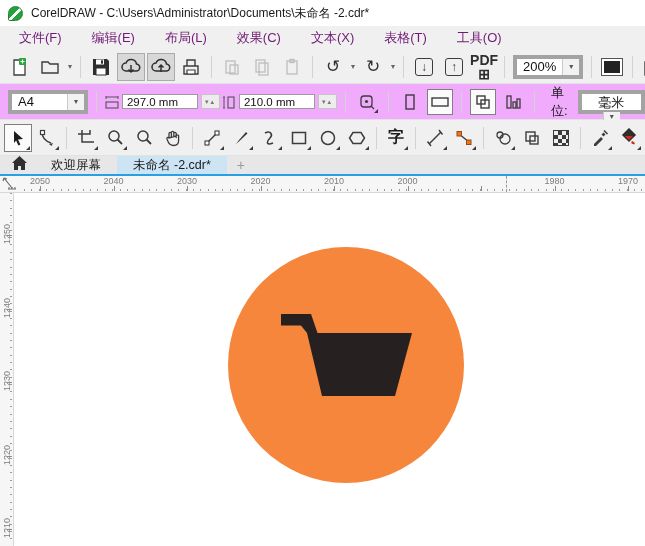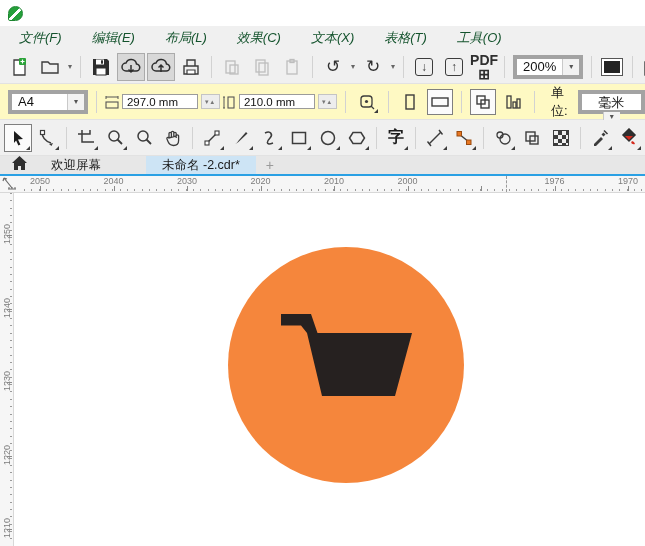--- a/index.html
+++ b/index.html
@@ -6,25 +6,25 @@
   html,body { width:645px; height:546px; overflow:hidden; font-family:"Liberation Sans",sans-serif; background:#f0f0f0; }
   .row { position:absolute; left:0; right:0; display:flex; align-items:center; }
 
   
   #titlebar { top:0; height:26px; background:#ffffff; padding-left:8px; gap:8px; }
   #app-icon { width:15px; height:15px; border-radius:8px 8px 8px 2px; background:linear-gradient(135deg,#25a03a 44%,#ffffff 44%,#ffffff 58%,#25a03a 58%); border:1px solid #1c8530; }
   #title-text { font-size:12px; color:#1a1a1a; }
 
   
   #menubar { top:26px; height:24px; background:#f0f0f0; padding-left:4px; }
-  .menu-item { font-size:13px; color:#14532d; padding:3px 15px;font-style:italic; }
+  .menu-item { font-size:13px; color:#701a75; padding:3px 15px; }
 
   
   #toolbar { top:50px; height:34px; background:#f0f0f0; padding-left:6px; gap:2px; border-bottom:1px solid #e2e2e2; }
-  #propbar { top:84px; height:36px; background:#fef9c3; padding-left:8px; gap:4px; border-bottom:1px solid #e2e2e2; }
+  #propbar { top:84px; height:36px; background:#f0abfc; padding-left:8px; gap:4px; border-bottom:1px solid #e2e2e2; }
   #toolbox { top:120px; height:36px; background:#f0f0f0; padding-left:4px; gap:1px; border-bottom:1px solid #e2e2e2; }
 
   .tbtn { position:relative; width:26px; height:26px; display:flex; align-items:center; justify-content:center; border:1px solid transparent; flex:0 0 auto; }
   .tbtn.big { width:28px; height:28px; }
   .tbtn.pressed { background:#d8d8d8; border-color:#ababab; }
   .tbtn.selected { background:#fbfbfb; border-color:#7f7f7f; }
   .tbtn svg { display:block; }
   .sep { width:1px; height:22px; background:#d2d2d2; margin:0 4px; flex:0 0 auto; }
   .caret { font-size:8px; color:#666; padding:0 2px; }
   .flyout { position:absolute; right:1px; bottom:1px; width:0; height:0; border-left:4px solid transparent; border-bottom:4px solid #3c3c3c; }
@@ -41,21 +41,21 @@
   .spingroup { display:flex; gap:2px; }
   .spinrow { display:flex; align-items:center; gap:3px; }
   .spinfield { width:76px; height:15px; border:1px solid #9b9b9b; background:#fff; font-size:11.5px; padding:0 4px; display:flex; align-items:center; color:#111; }
   .spinarrows { font-size:7px; color:#777; letter-spacing:2px; background:#ededed; border:1px solid #c4c4c4; height:15px; display:flex; align-items:center; padding:0 3px; }
   .dimicon { width:14px; height:13px; position:relative; }
   .label13 { font-size:13px; color:#1a1a1a; }
 
   
   #tabbar { top:156px; height:20px; background:#e7e7e7; border-bottom:2px solid #2aa0e4; padding-left:4px; }
   .doctab { height:18px; display:flex; align-items:center; padding:0 16px; font-size:12.5px; color:#1a1a1a; }
-  .doctab.active { background:#cde4f5;margin-left:29px; }
+  .doctab.active { background:#cde4f5; }
   #newtab-btn { color:#9a9a9a; font-size:14px; padding:0 10px; }
   #home-btn { padding:0 8px; }
 
   
   #hruler { top:176px; height:17px; background:#f6f6f6; border-bottom:1px solid #d8d8d8; }
   #ruler-origin { position:absolute; left:0; top:176px; width:24px; height:17px; }
   #hruler .dots { position:absolute; left:24px; right:0; bottom:1px; height:2px;
      background-image:repeating-linear-gradient(to right,#9a9a9a 0 1px,transparent 1px 7.35px); }
   .htick { position:absolute; bottom:1px; width:1px; height:5px; background:#8a8a8a; }
   .hlabel { position:absolute; top:0px; transform:translateX(-50%); font-size:9px; color:#7c7c7c; }
@@ -73,20 +73,21 @@
 
   .checker { width:16px; height:16px; background:
      repeating-conic-gradient(#3c3c3c 0% 25%, transparent 0% 50%) 0 0 / 8px 8px; border:1px solid #3c3c3c; }
   .fullpreview { width:16px; height:12px; background:#222; box-shadow:0 0 0 2px #fff, 0 0 0 3px #555; }
 </style>
 </head>
 <body>
 
 <div class="row" id="titlebar">
   <div id="app-icon"></div>
+  <div id="title-text">CorelDRAW - C:\Users\Administrator\Documents\未命名 -2.cdr*</div>
 </div>
 
 <div class="row" id="menubar">
   <span class="menu-item">文件(F)</span>
   <span class="menu-item">编辑(E)</span>
   <span class="menu-item">布局(L)</span>
   <span class="menu-item">效果(C)</span>
   <span class="menu-item">文本(X)</span>
   <span class="menu-item">表格(T)</span>
   <span class="menu-item">工具(O)</span>
@@ -484,21 +485,21 @@
     <span class="hlabel" style="left: 187px;">2030</span>
     <span class="htick" style="left: 187px;"></span>
     <span class="hlabel" style="left: 260.5px;">2020</span>
     <span class="htick" style="left: 260.5px;"></span>
     <span class="hlabel" style="left: 334px;">2010</span>
     <span class="htick" style="left: 334px;"></span>
     <span class="hlabel" style="left: 407.5px;">2000</span>
     <span class="htick" style="left: 407.5px;"></span>
     <span class="hlabel" style="left: 481px; margin-top: 16px;">1990</span>
     <span class="htick" style="left: 481px;"></span>
-    <span class="hlabel" style="left: 554.5px;">1976</span>
+    <span class="hlabel" style="left: 554.5px;">1980</span>
     <span class="htick" style="left: 554.5px;"></span>
     <span class="hlabel" style="left: 628px;">1970</span>
     <span class="htick" style="left: 628px;"></span>
   </div>
 <div id="ruler-origin">
   <svg width="22" height="16" viewBox="0 0 22 16">
       <path d="M4 2l8 10M4 2l3 1M4 2l-1 3" stroke="#6a6a6a" stroke-width="1.2" fill="none"></path>
       <path d="M8 13h8M9 11v2M12 11v2M15 11v2" stroke="#6a6a6a" stroke-width="1" fill="none"></path>
     </svg>
 </div>

